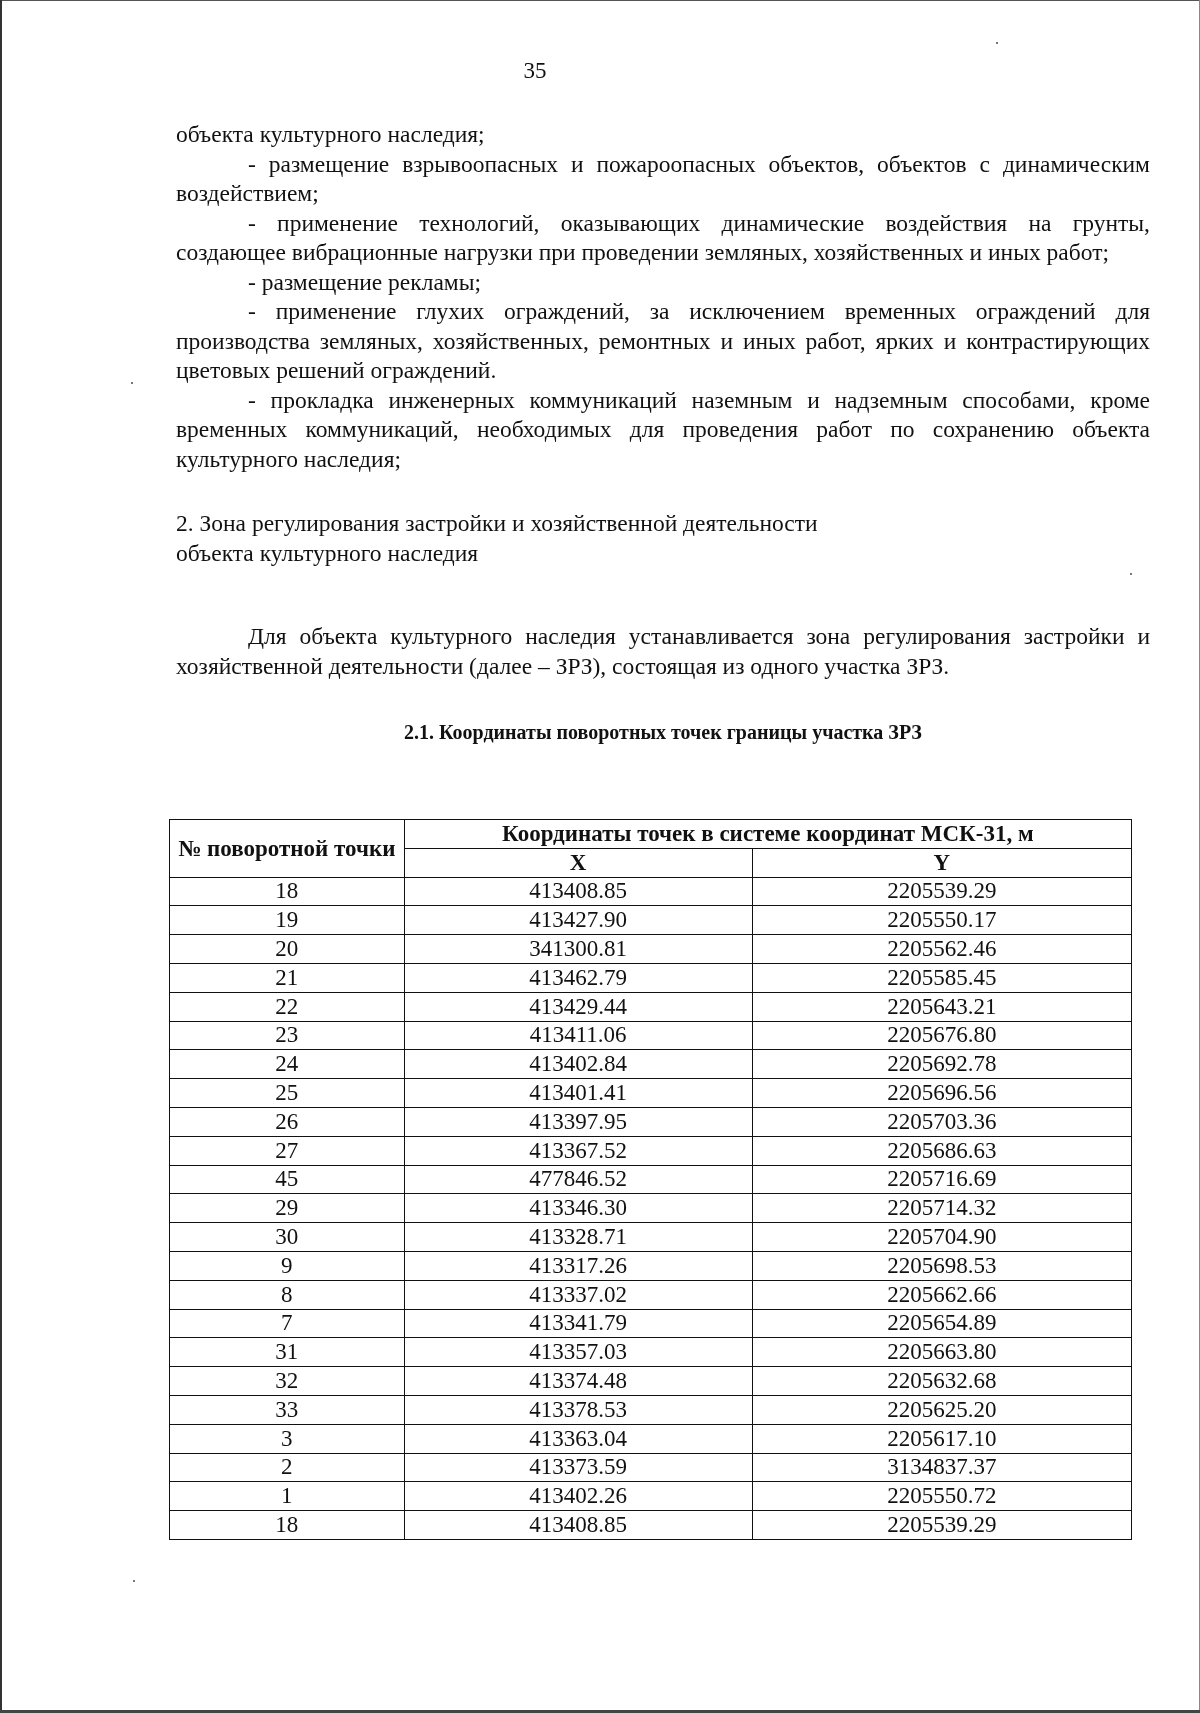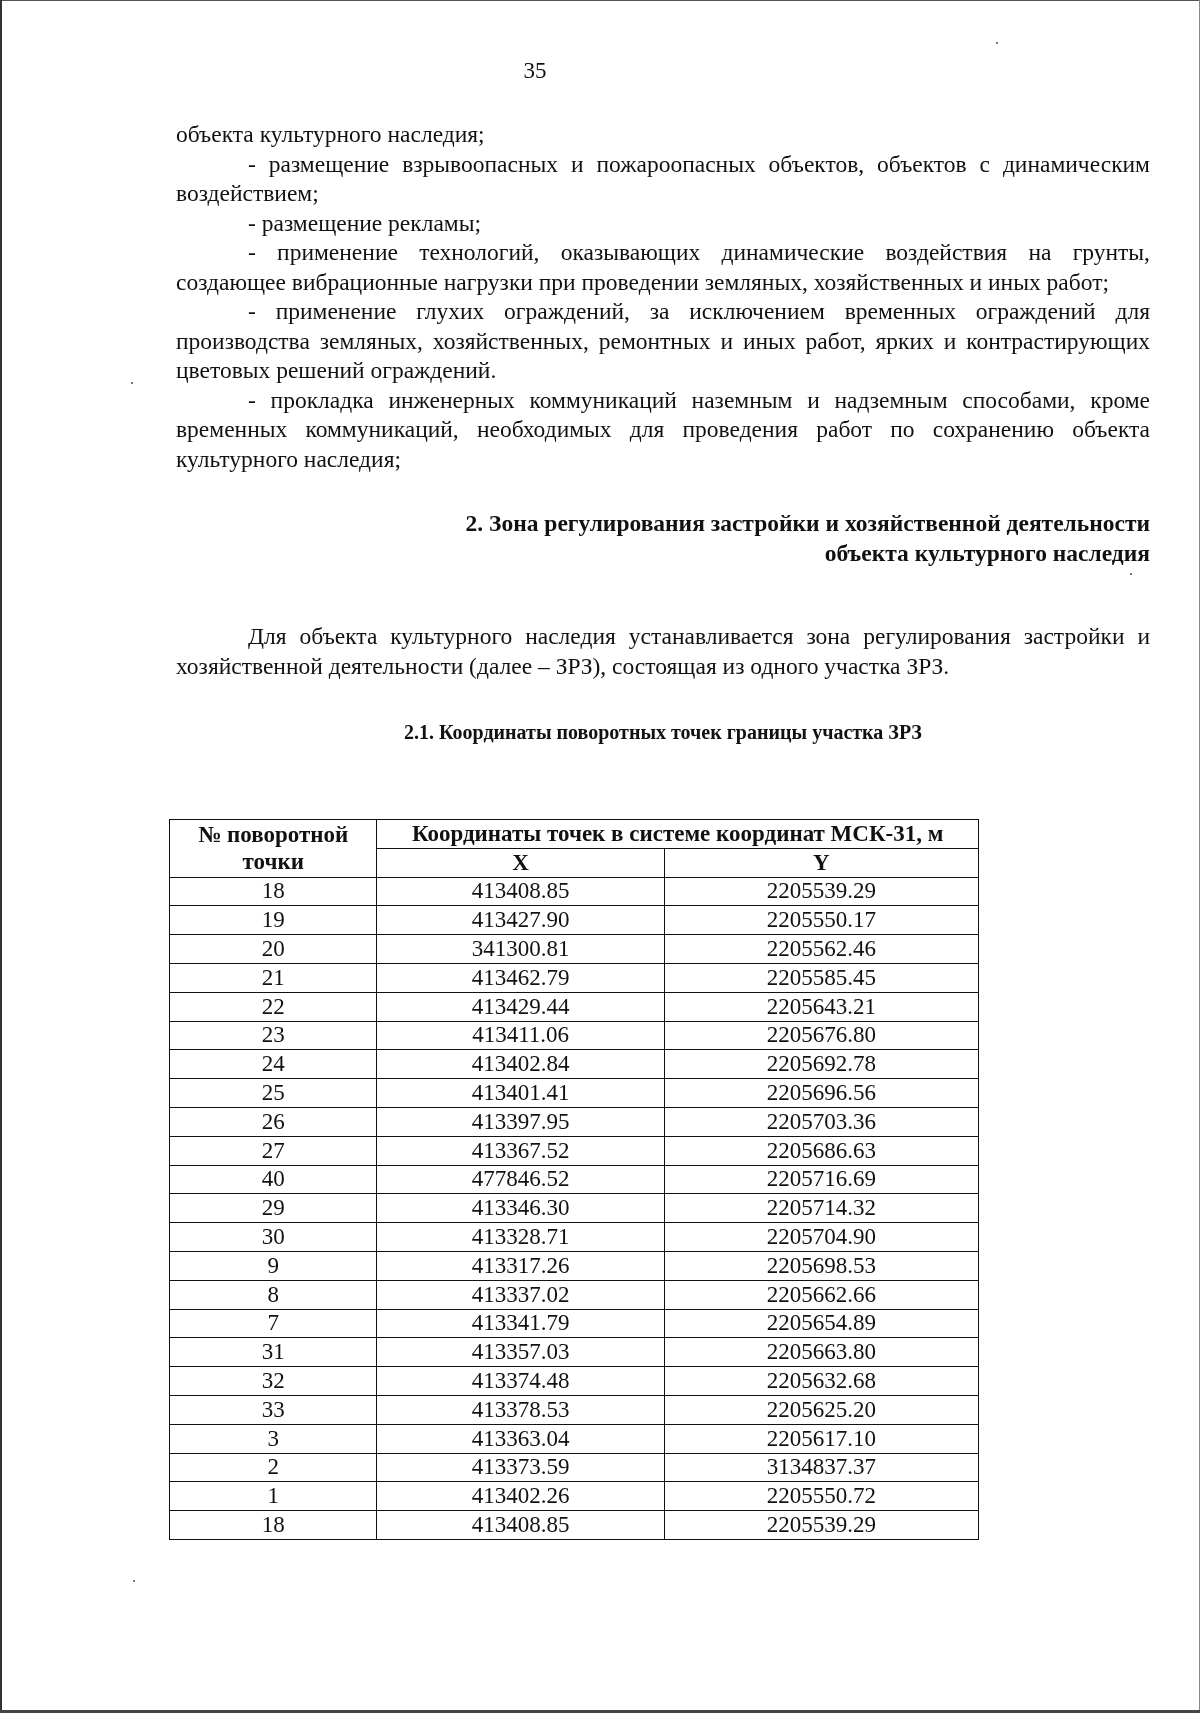--- a/index.html
+++ b/index.html
@@ -57,40 +57,40 @@
     .para {
       margin: 0;
       text-align: justify;
       text-align-last: left;
     }
     .para.indent {
       text-indent: 72px;
     }
     .section-heading {
       margin: 34px 0 0 0;
-      text-align: right;
-      font-weight: bold;
+      text-align: left;
+      font-weight: normal;
       font-size: 23.5px;
       line-height: 30px;
     }
     .intro {
       margin-top: 54px;
     }
     .subsection-heading {
       margin: 36px 0 0 0;
       text-align: center;
       font-weight: bold;
       font-size: 20px;
       line-height: 30px;
     }
     table.coords {
       position: absolute;
       left: 169px;
       top: 819px;
-      width: 810px;
+      width: 963px;
       border-collapse: collapse;
       font-size: 23px;
     }
     table.coords th, table.coords td {
       border: 1.5px solid #111;
       text-align: center;
       padding: 0;
       height: 27.8px;
       line-height: 26px;
       font-weight: normal;
@@ -118,22 +118,22 @@
 <div class="speck" style="left:996px;top:42px;"></div>
 <div class="speck" style="left:131px;top:382px;"></div>
 <div class="speck" style="left:1130px;top:573px;"></div>
 <div class="speck" style="left:133px;top:1580px;"></div>
 
 <div class="page-number">35</div>
 
 <div class="content">
   <p class="para">объекта культурного наследия;</p>
   <p class="para indent">- размещение взрывоопасных и пожароопасных объектов, объектов с динамическим воздействием;</p>
+  <p class="para indent">- применение технологий, оказывающих динамические воздействия на грунты, создающее вибрационные нагрузки при проведении земляных, хозяйственных и иных работ;</p>
   <p class="para indent">- размещение рекламы;</p>
-  <p class="para indent">- применение технологий, оказывающих динамические воздействия на грунты, создающее вибрационные нагрузки при проведении земляных, хозяйственных и иных работ;</p>
   <p class="para indent">- применение глухих ограждений, за исключением временных ограждений для производства земляных, хозяйственных, ремонтных и иных работ, ярких и контрастирующих цветовых решений ограждений.</p>
   <p class="para indent">- прокладка инженерных коммуникаций наземным и надземным способами, кроме временных коммуникаций, необходимых для проведения работ по сохранению объекта культурного наследия;</p>
 
   <div class="section-heading">
     <div>2. Зона регулирования застройки и хозяйственной деятельности</div>
     <div>объекта культурного наследия</div>
   </div>
 
   <p class="para indent intro">Для объекта культурного наследия устанавливается зона регулирования застройки и хозяйственной деятельности (далее – ЗРЗ), состоящая из одного участка ЗРЗ.</p>
 
@@ -201,21 +201,21 @@
         <td>26</td>
         <td>413397.95</td>
         <td>2205703.36</td>
       </tr>
     <tr>
         <td>27</td>
         <td>413367.52</td>
         <td>2205686.63</td>
       </tr>
     <tr>
-        <td>40</td>
+        <td>45</td>
         <td>477846.52</td>
         <td>2205716.69</td>
       </tr>
     <tr>
         <td>29</td>
         <td>413346.30</td>
         <td>2205714.32</td>
       </tr>
     <tr>
         <td>30</td>

